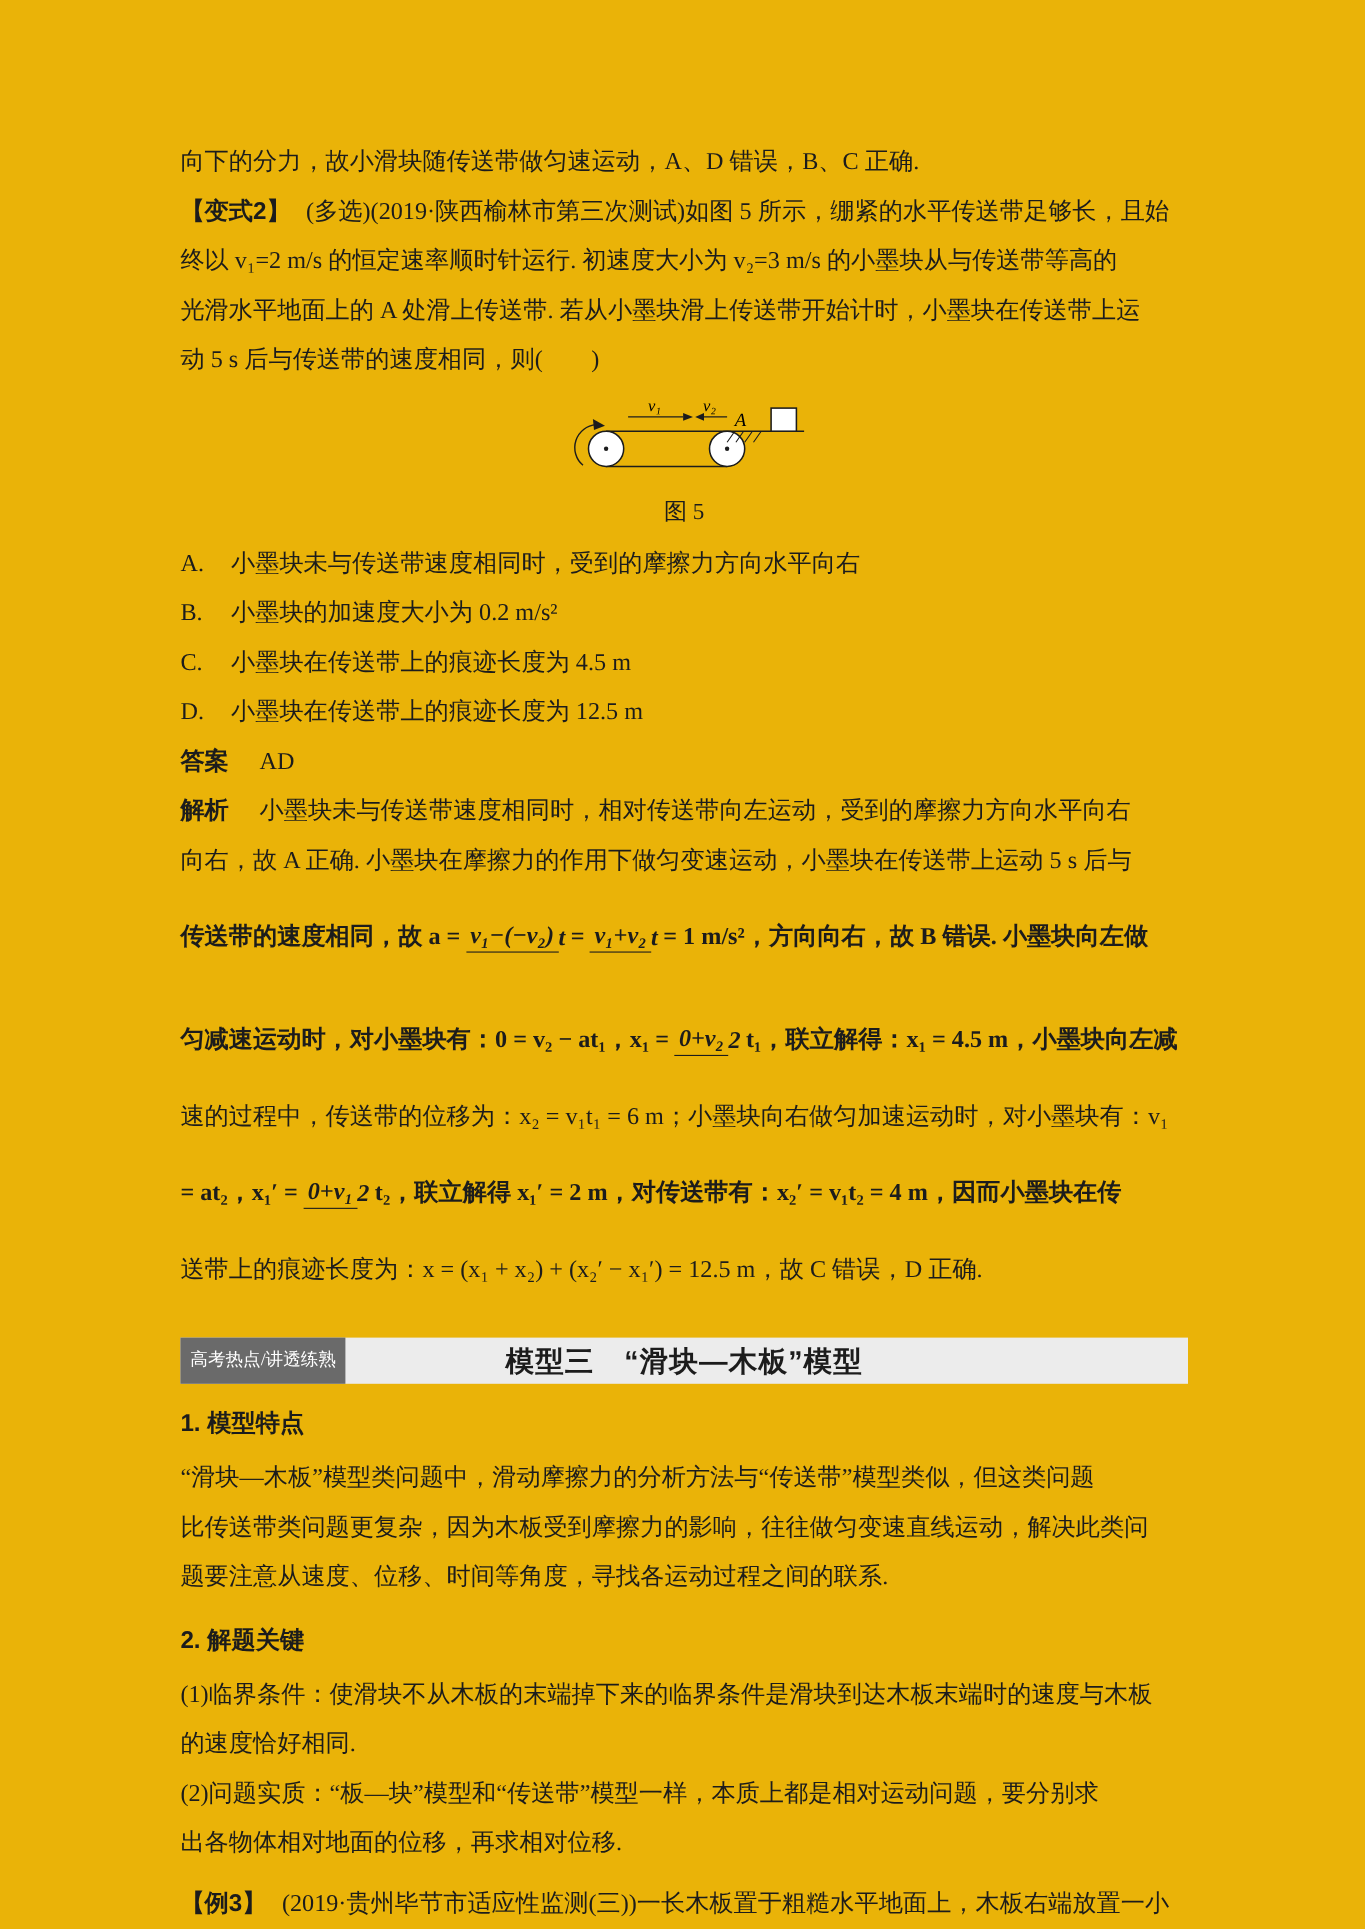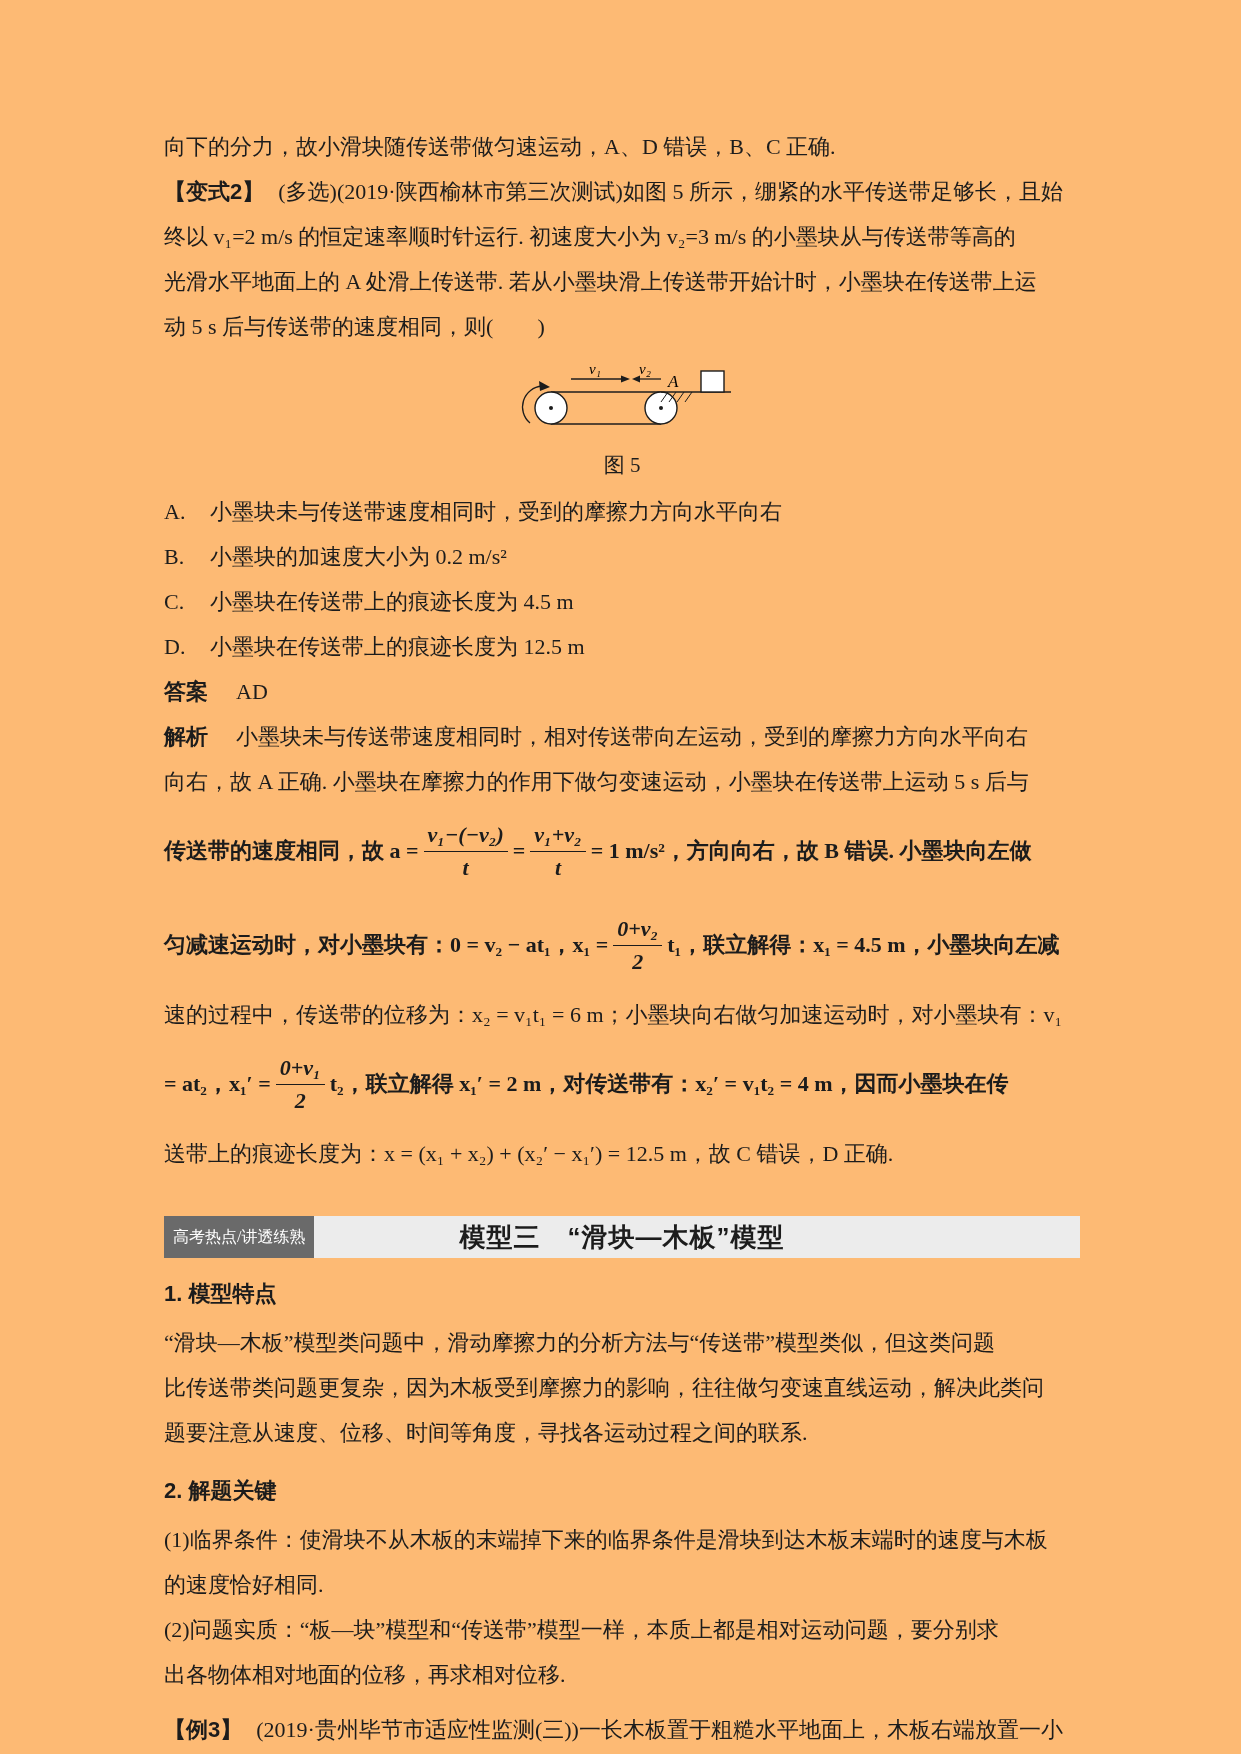--- a/index.html
+++ b/index.html
@@ -1,35 +1,35 @@
 <!DOCTYPE html>
 <html><head>
 <meta charset="utf-8">
 <style>
   html,body { margin:0; padding:0; background:#ffffff; }
   .page {
     position:relative;
     width:1241px; height:1754px;
-    background:#fdba74;
+    background:#eab308;
     font-family:"Liberation Serif","DejaVu Serif",serif;
     color:#1c1c1c;
     overflow:hidden;
   }
   .content { position:absolute; left:164px; top:124px; width:916px; font-size:22px; }
   .line { line-height:45px; white-space:nowrap; }
   .tag {
     font-family:"Liberation Sans","DejaVu Sans",sans-serif;
     font-weight:bold; margin-right:14px;
   }
   .blabel {
     font-family:"Liberation Sans","DejaVu Sans",sans-serif;
     font-weight:bold; margin-right:28px;
   }
   .math-line { display:flex; align-items:center; height:94px; white-space:nowrap;font-weight:bold; }
-  .frac { display:inline-flex; flex-direction:column; align-items:center; margin:0 5px; font-style:italic; }
+  .frac { display:inline-flex; flex-direction:row; align-items:center; margin:0 5px; font-style:italic; }
   .frac .num { padding:0 4px 2px 4px; border-bottom:1.5px solid #1c1c1c; line-height:1.25; }
   .frac .den { padding-top:2px; line-height:1.25; }
 
   .figure-wrap { margin-top:12px; text-align:center; }
   .fig-caption { line-height:44px; font-size:21px; }
   svg text { font-family:"Liberation Serif","DejaVu Serif",serif; }
   .svg-var { font-style:italic; font-size:15px; }
 
   .options { margin-top:2px; }
   .opt-key { display:inline-block; min-width:46px; }

